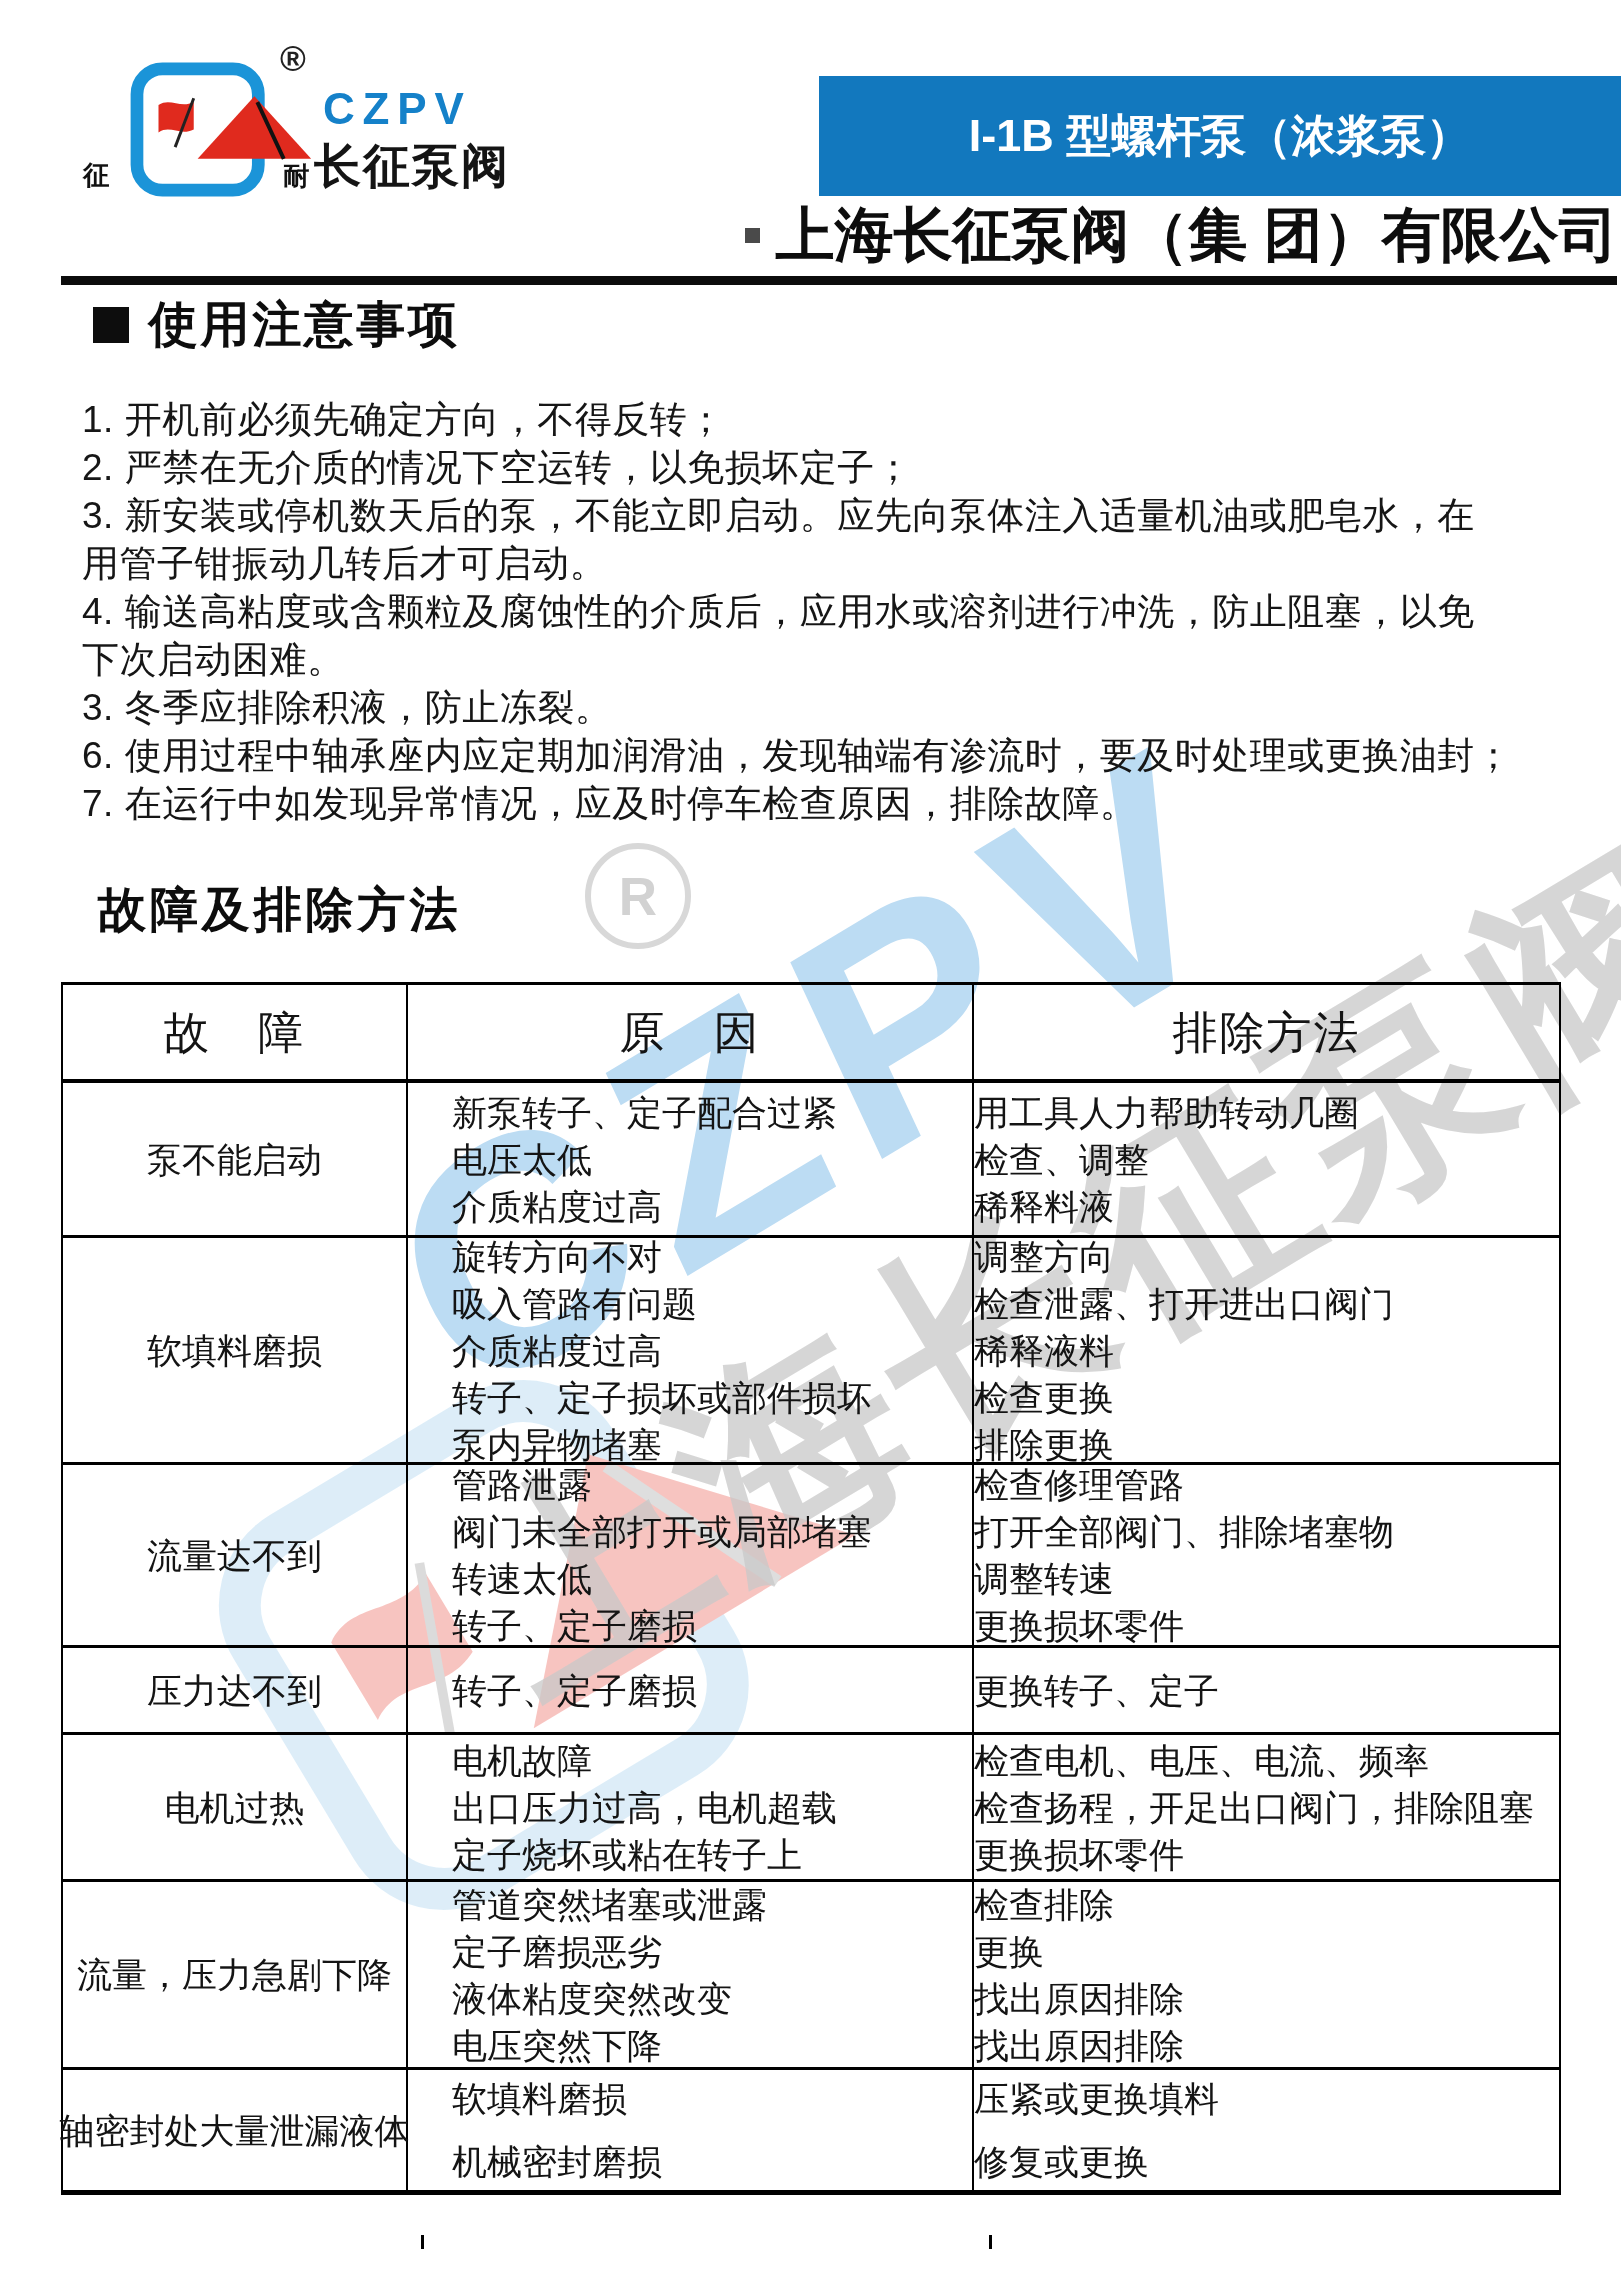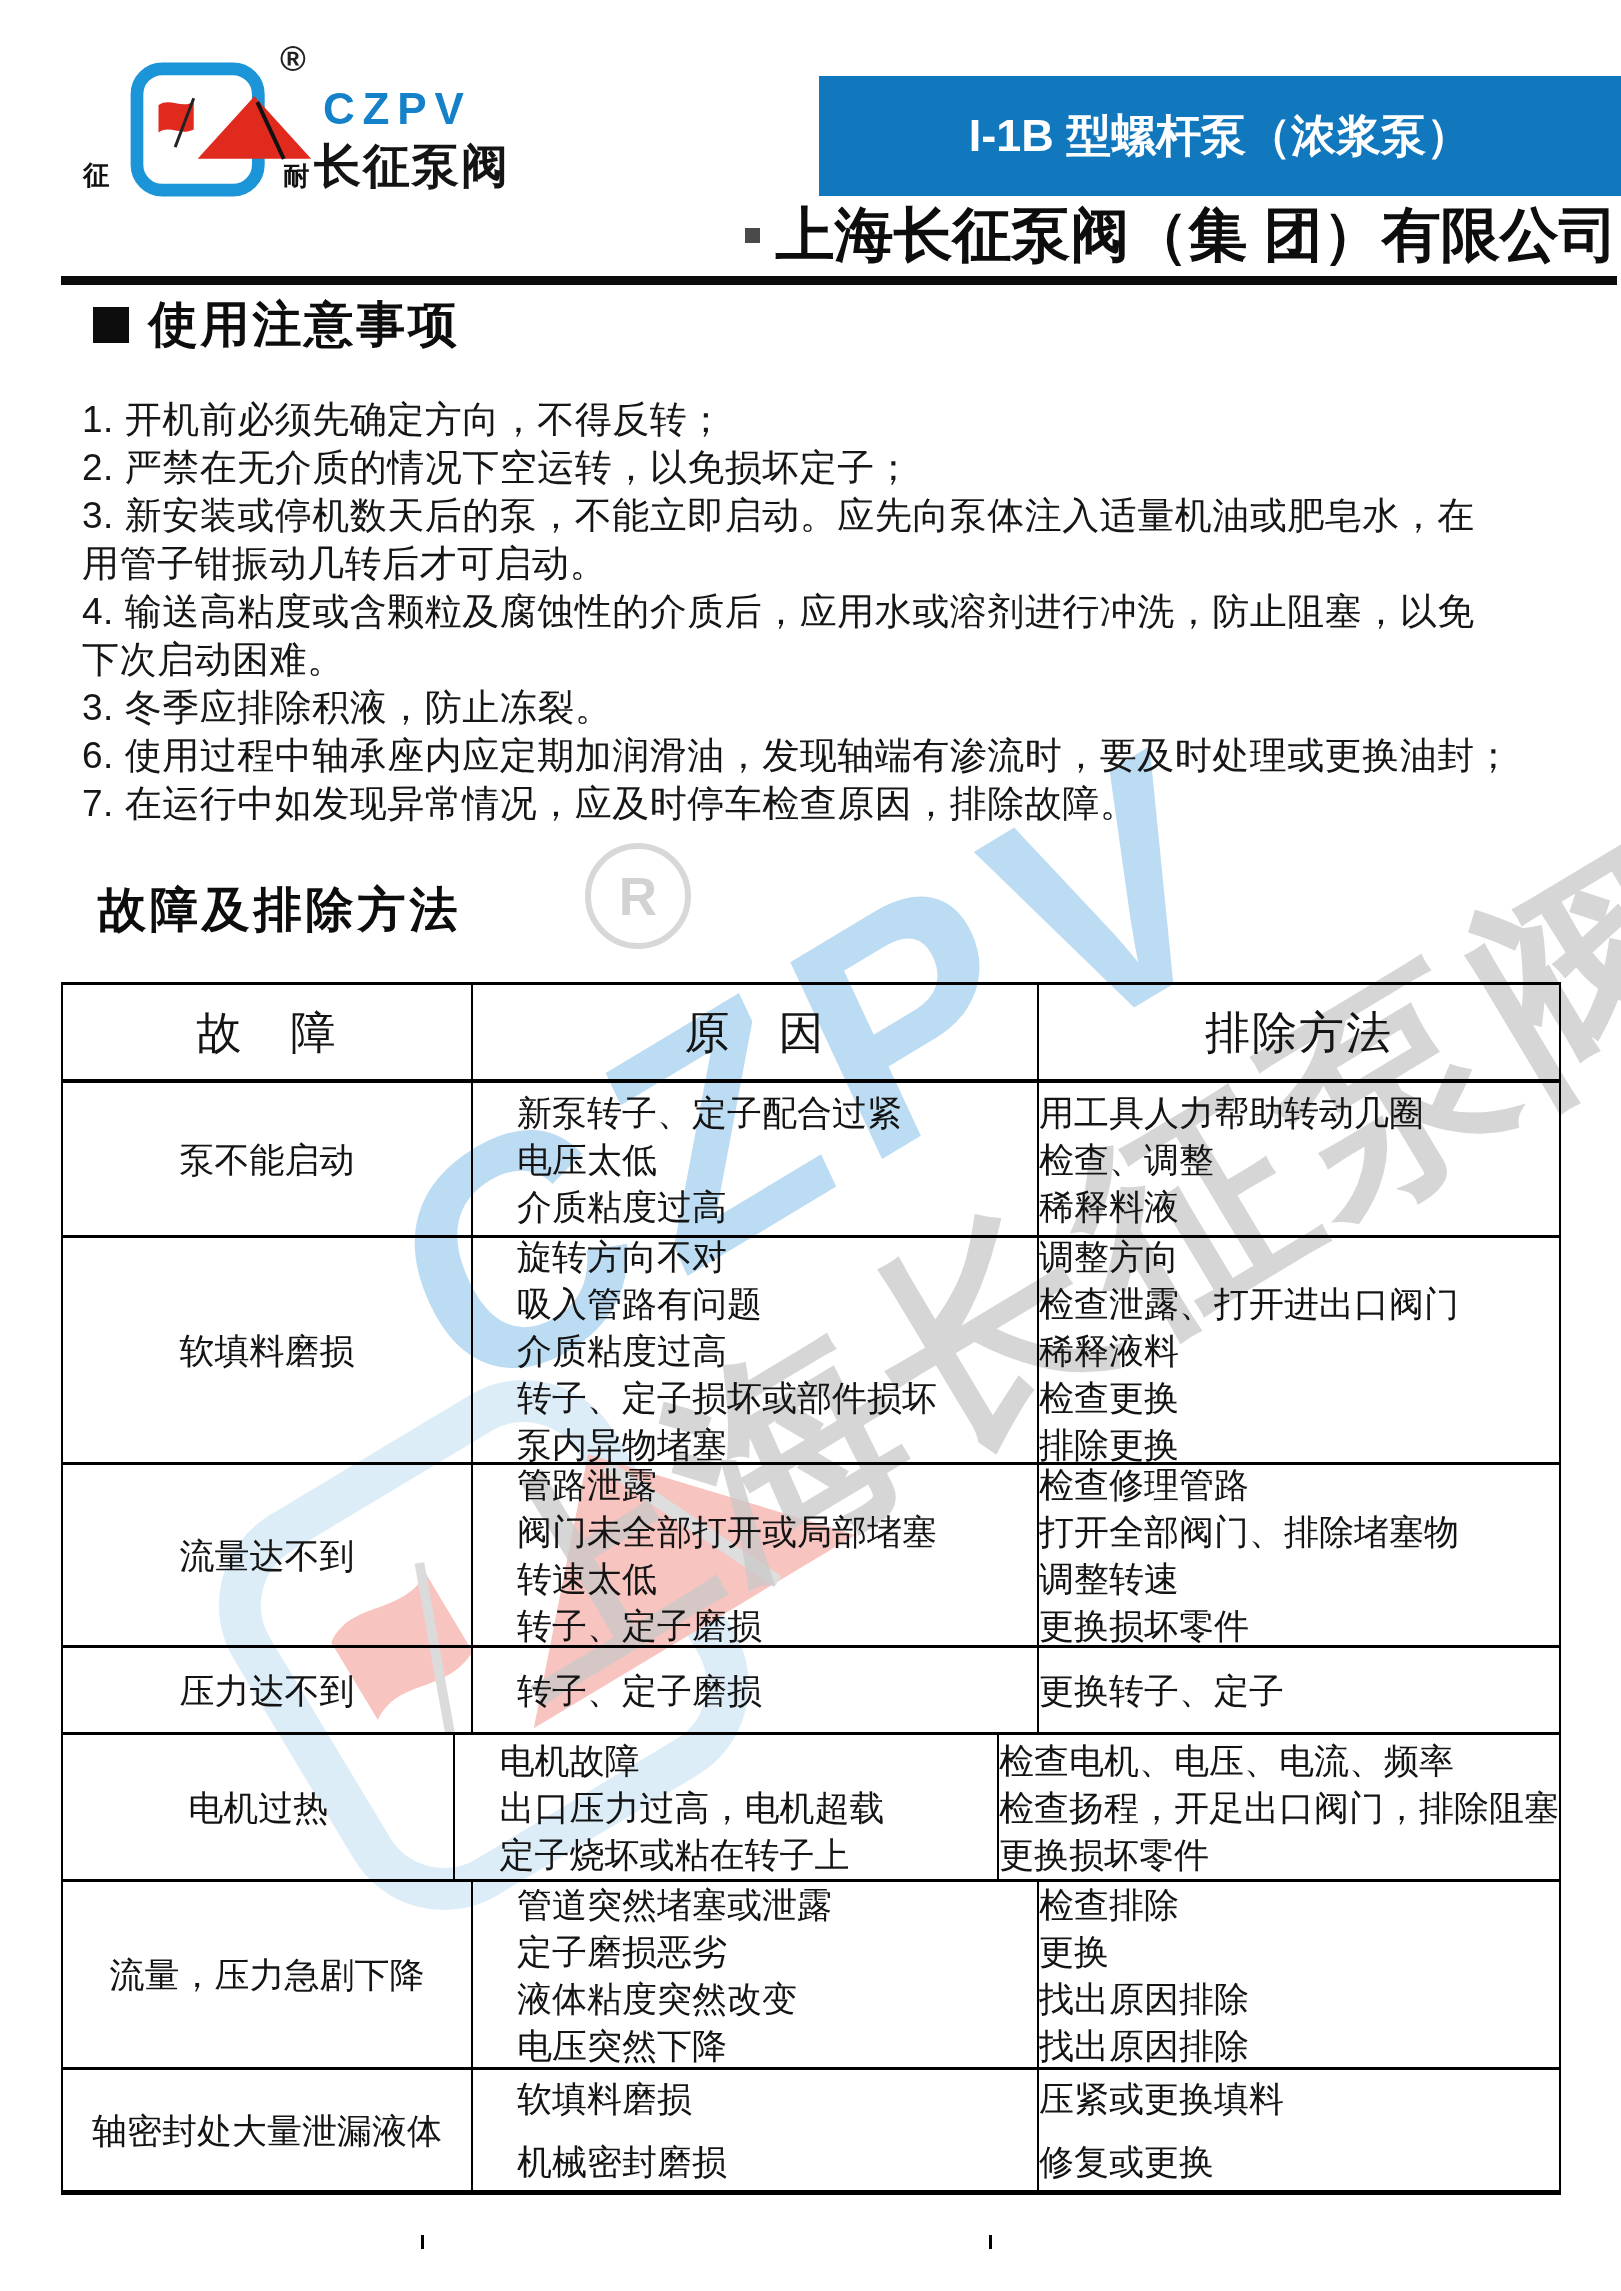--- a/index.html
+++ b/index.html
@@ -41,21 +41,21 @@
   .note-item{font-size:37px;line-height:48px;color:#161616;white-space:pre;letter-spacing:0.5px;}
   
   .section-title{position:absolute;left:98px;top:878px;font-size:48px;font-weight:700;letter-spacing:3.9px;color:#0d0d0d;z-index:3;}
   .fault-table{
     position:absolute;left:61px;top:982px;width:1500px;z-index:2;
     border-top:3.9px solid #000;border-left:2.9px solid #000;border-right:2.9px solid #000;
     box-sizing:border-box;background:transparent;
   }
   .trow{display:flex;box-sizing:border-box;}
   .cell{box-sizing:border-box;display:flex;align-items:center;}
-  .c1{width:410px;border-right:2.9px solid #000;justify-content:center;text-align:left;}
+  .c1{width:345px;border-right:2.9px solid #000;justify-content:center;text-align:left;}
   .c2{width:566px;border-right:2.9px solid #000;padding-left:44px;}
   .c3{flex:1;}
   .cl{font-size:35px;line-height:47px;color:#141414;white-space:pre;}
   .thead{height:98px;border-bottom:4.9px solid #000;}
   .thead .cell{justify-content:center;padding-left:0;}
   .thead .cl{font-size:45px;letter-spacing:2px;}
   .r1{height:155px;border-bottom:3.9px solid #000;}
   .r2{height:227px;border-bottom:3.9px solid #000;}
   .r3{height:183px;border-bottom:3.9px solid #000;}
   .r4{height:87px;border-bottom:3.9px solid #000;}

